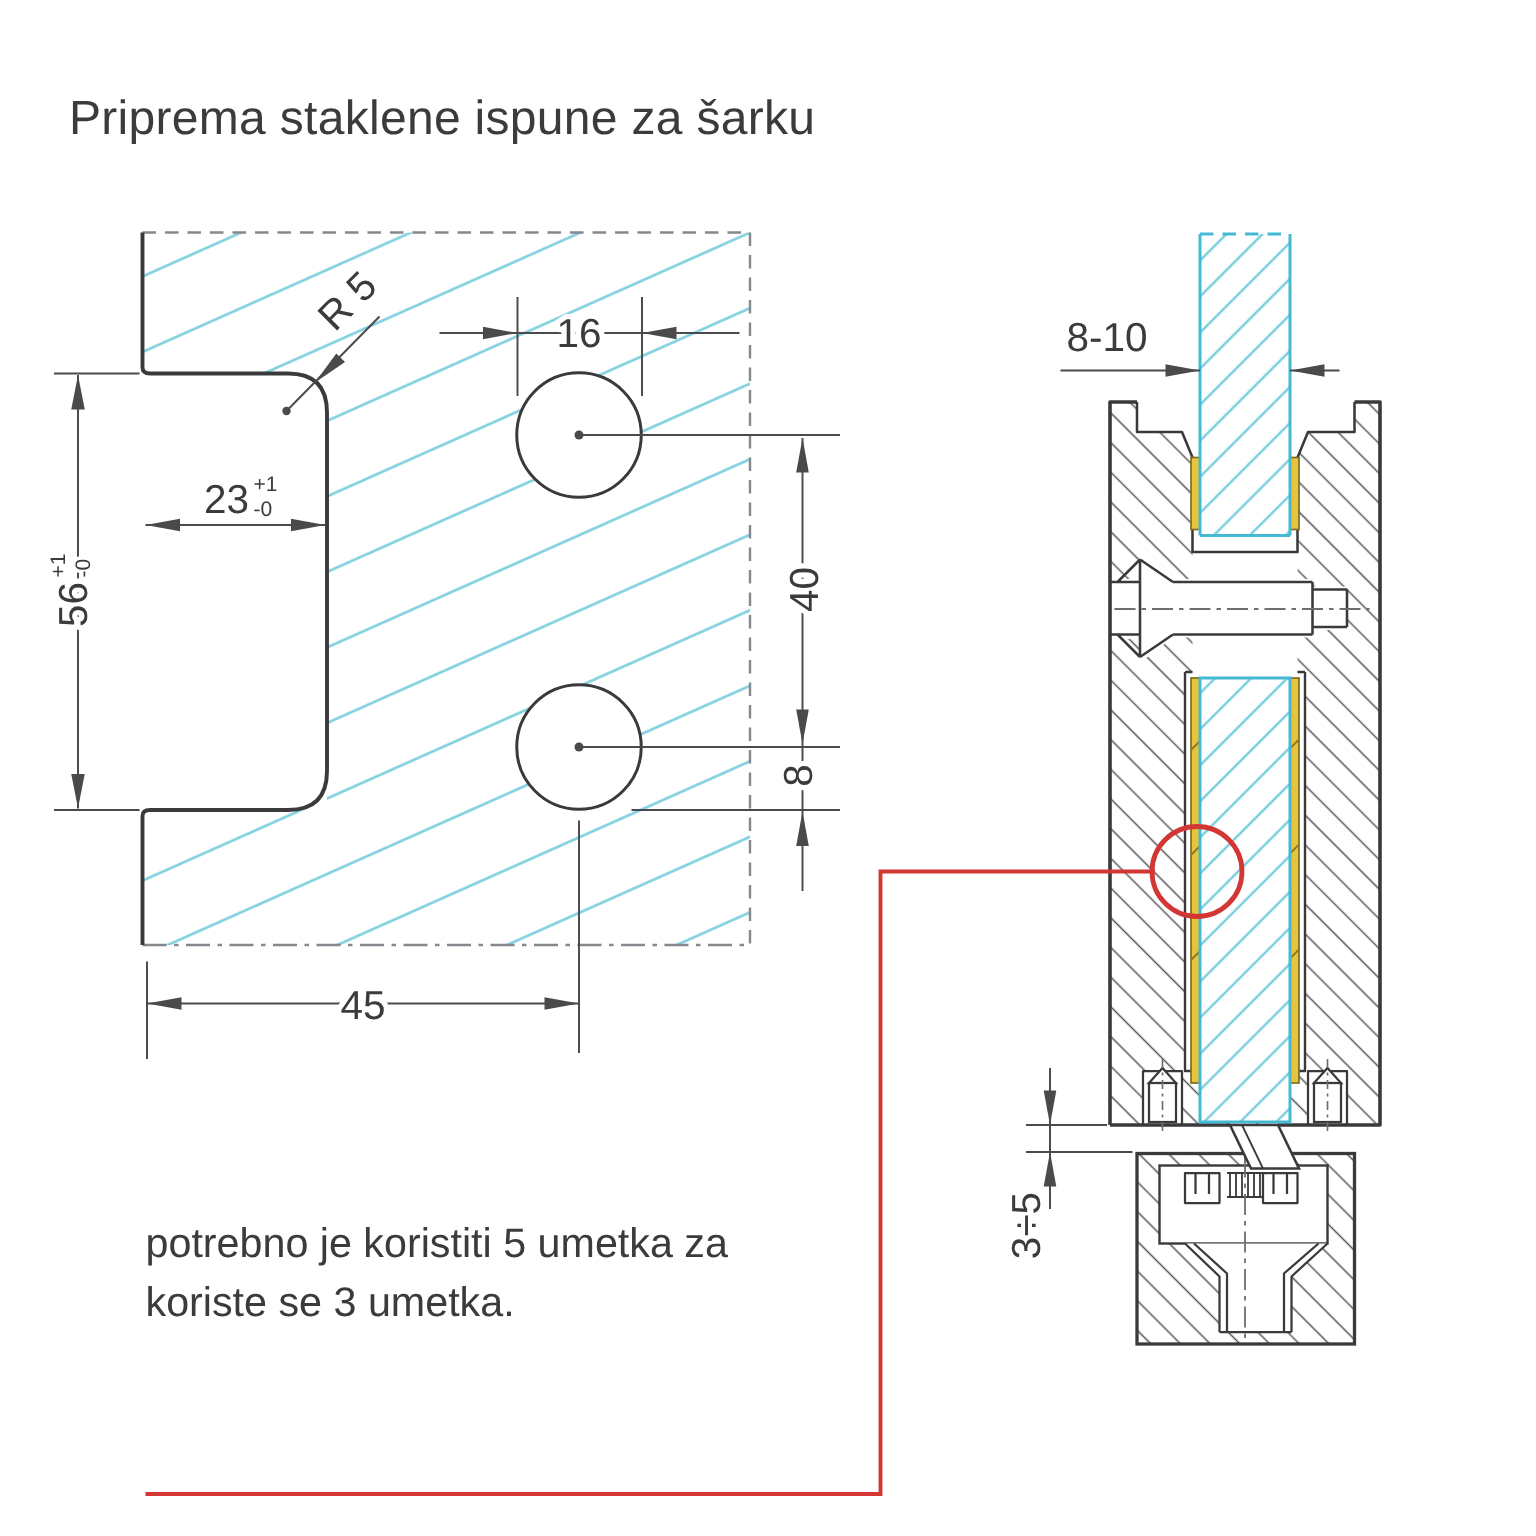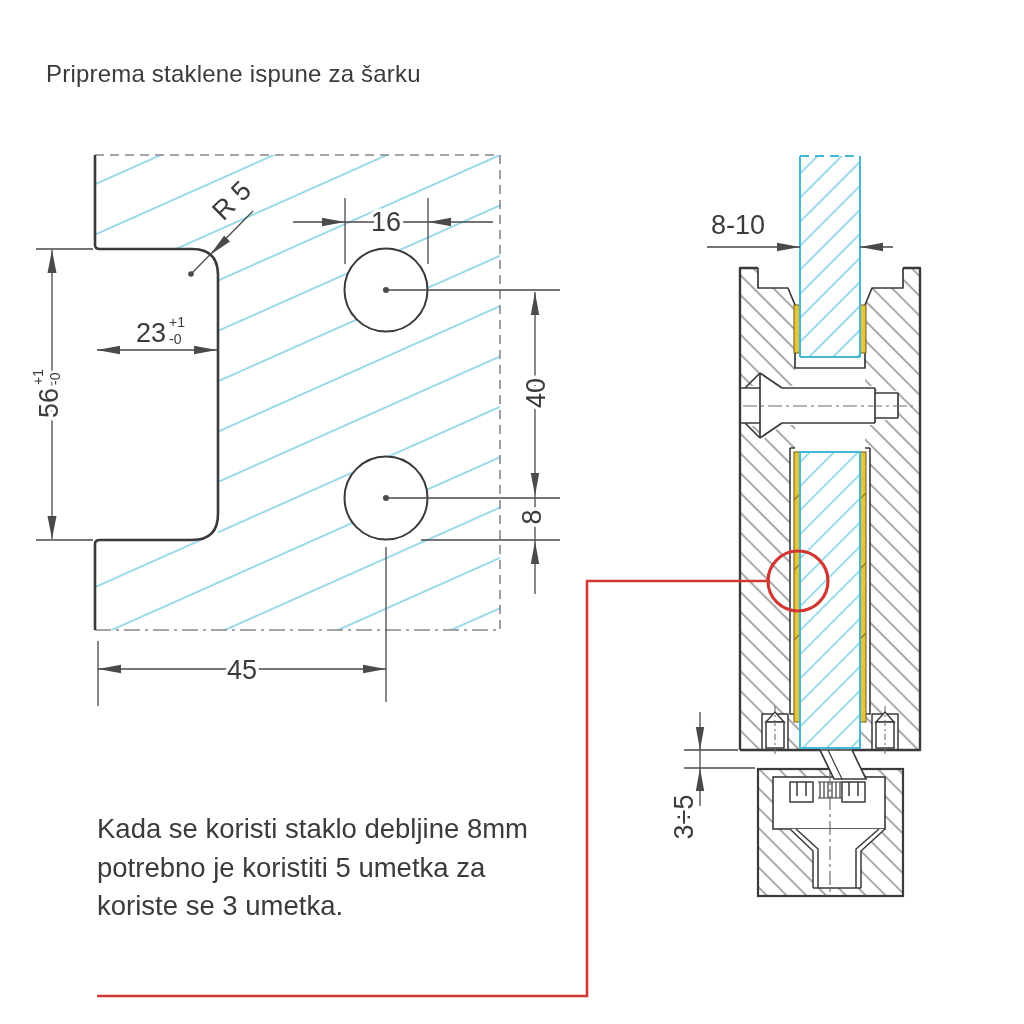--- a/index.html
+++ b/index.html
@@ -1,19 +1,19 @@
 <!DOCTYPE html>
 <html style="--line: #3a3a3c; --dim: #4a4a4d; --text: #3b3b3e; --glass-edge: #45b9d3; --glass-hatch: #79cede; --steel-hatch: #56565b; --gasket: #e6c53c; --gasket-edge: #7a6a1e; --red: #d23734;"><head>
 <meta charset="utf-8">
 <style>
   html,body{margin:0;padding:0;background:#ffffff;}
   #stage{position:relative;width:1024px;height:1024px;background:#ffffff;overflow:hidden;
          font-family:"Liberation Sans", sans-serif;}
   #stage svg{position:absolute;left:0;top:0;}
-  .page-title{position:absolute;left:46px;top:60px;font-size:24px;letter-spacing:0.2px;
+  .page-title{position:absolute;left:46px;top:60px;font-size:32px;letter-spacing:0.2px;
               color:var(--text);}
   .note{position:absolute;left:97px;top:810px;font-size:27.5px;line-height:38.5px;color:var(--text);}
   .note span{display:block;}
   
   .k{stroke:var(--line);fill:none;stroke-linejoin:round;}
   .d{stroke:var(--dim);stroke-width:1.3;fill:none;}
   .ar{fill:var(--dim);stroke:none;}
   .w{fill:#ffffff;stroke:none;}
   .cy{stroke:var(--glass-edge);fill:none;}
   .cl{stroke:#6d6d72;stroke-width:1.2;fill:none;stroke-dasharray:14 4 3 4;}
@@ -193,17 +193,16 @@
         <text class="dim" x="0" y="0" text-anchor="middle">3÷5</text>
       </g>
 
       <circle class="red" cx="798" cy="581" r="30" stroke-width="3.2"></circle>
       <polyline class="red" points="770,581 587,581 587,996 97,996" stroke-width="2.6"></polyline>
     </g>
   </svg>
 
   <div class="page-title">Priprema staklene ispune za šarku</div>
   <div class="note">
-    <span>Kada se koristi staklo debljine 8mm</span>
     <span>potrebno je koristiti 5 umetka za</span>
     <span>koriste se 3 umetka.</span>
   </div>
 </div>
 
 </body></html>

